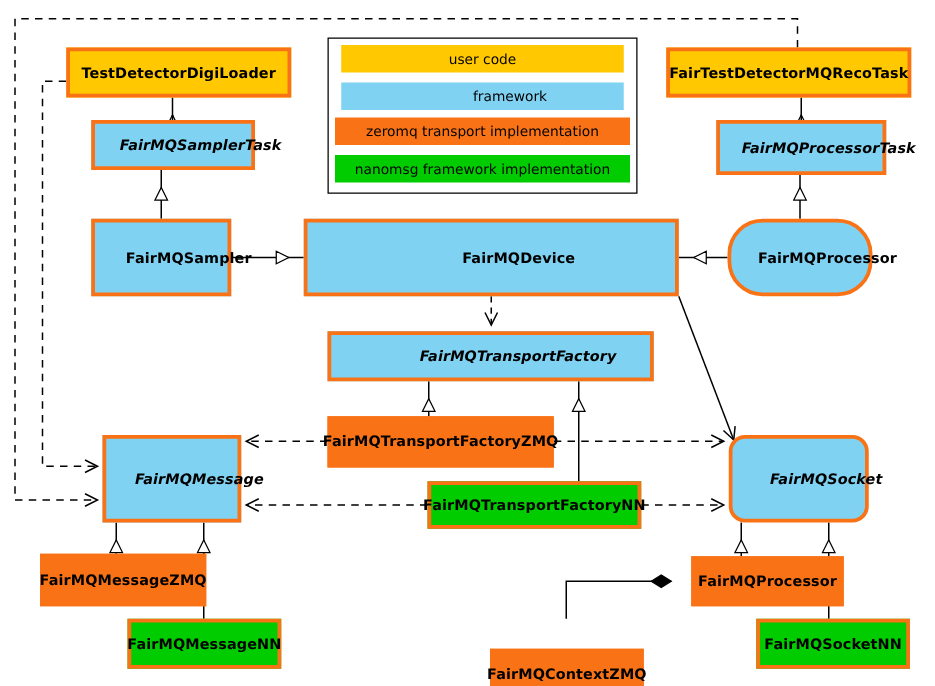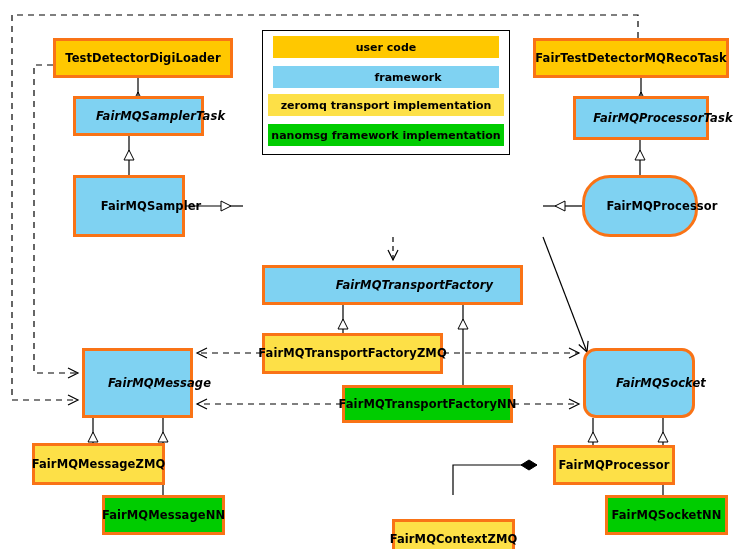--- a/index.html
+++ b/index.html
@@ -21,36 +21,36 @@
     text-align:center;
     font-size:11.5px;
     font-weight:bold;
     color:#000000;
     line-height:1.1;
     letter-spacing:0.1px;
   }
   .node.abstract{font-style:italic;}
   .usercode{background:#FFC800;}
   .framework{background:#7FD2F2;padding-left:44px;}
-  .zeromq{background:#fde047;}
+  .zeromq{background:#f97316;}
   .nanomsg{background:#00CC00;}
   #legend-box{
     position:absolute;
     box-sizing:border-box;
     border:1px solid #000000;
     background:#ffffff;
   }
   .legend-row{
     position:absolute;
     box-sizing:border-box;
     display:flex;
     align-items:center;
     justify-content:center;
     font-size:11px;
-    font-weight:bold;
+    font-weight:normal;
     color:#000000;
   }
   svg{position:absolute;left:0;top:0;pointer-events:none;}
 </style>
 </head>
 <body>
 
 <div id="diagram">
 
   <svg width="748" height="549">
@@ -123,20 +123,21 @@
       <path d="M453,495 L453,465 L537,465" marker-end="url(#black-diamond)"></path>
     </g>
   </svg>
 
   <div class="node usercode" style="left:53px;top:38px;width:180px;height:40px;">TestDetectorDigiLoader</div>
   <div class="node framework abstract" style="left:73px;top:96px;width:131px;height:40px;">FairMQSamplerTask</div>
   <div class="node usercode" style="left:533px;top:38px;width:196px;height:40px;">FairTestDetectorMQRecoTask</div>
   <div class="node framework abstract" style="left:573px;top:96px;width:136px;height:44px;">FairMQProcessorTask</div>
 
   <div class="node framework" style="left:73px;top:175px;width:112px;height:62px;">FairMQSampler</div>
+  <div class="node framework" style="left:243px;top:175px;width:300px;height:62px;">FairMQDevice</div>
   <div class="node framework" style="left:582px;top:175px;width:116px;height:62px;border-radius:28px;">FairMQProcessor</div>
 
   <div class="node framework abstract" style="left:262px;top:265px;width:261px;height:40px;">FairMQTransportFactory</div>
   <div class="node zeromq" style="left:262px;top:333px;width:181px;height:41px;">FairMQTransportFactoryZMQ</div>
   <div class="node nanomsg" style="left:342px;top:385px;width:171px;height:38px;">FairMQTransportFactoryNN</div>
 
   <div class="node framework abstract" style="left:82px;top:348px;width:111px;height:70px;">FairMQMessage</div>
   <div class="node framework abstract" style="left:583px;top:348px;width:112px;height:70px;border-radius:13px;">FairMQSocket</div>
 
   <div class="node zeromq" style="left:32px;top:443px;width:133px;height:42px;">FairMQMessageZMQ</div>

